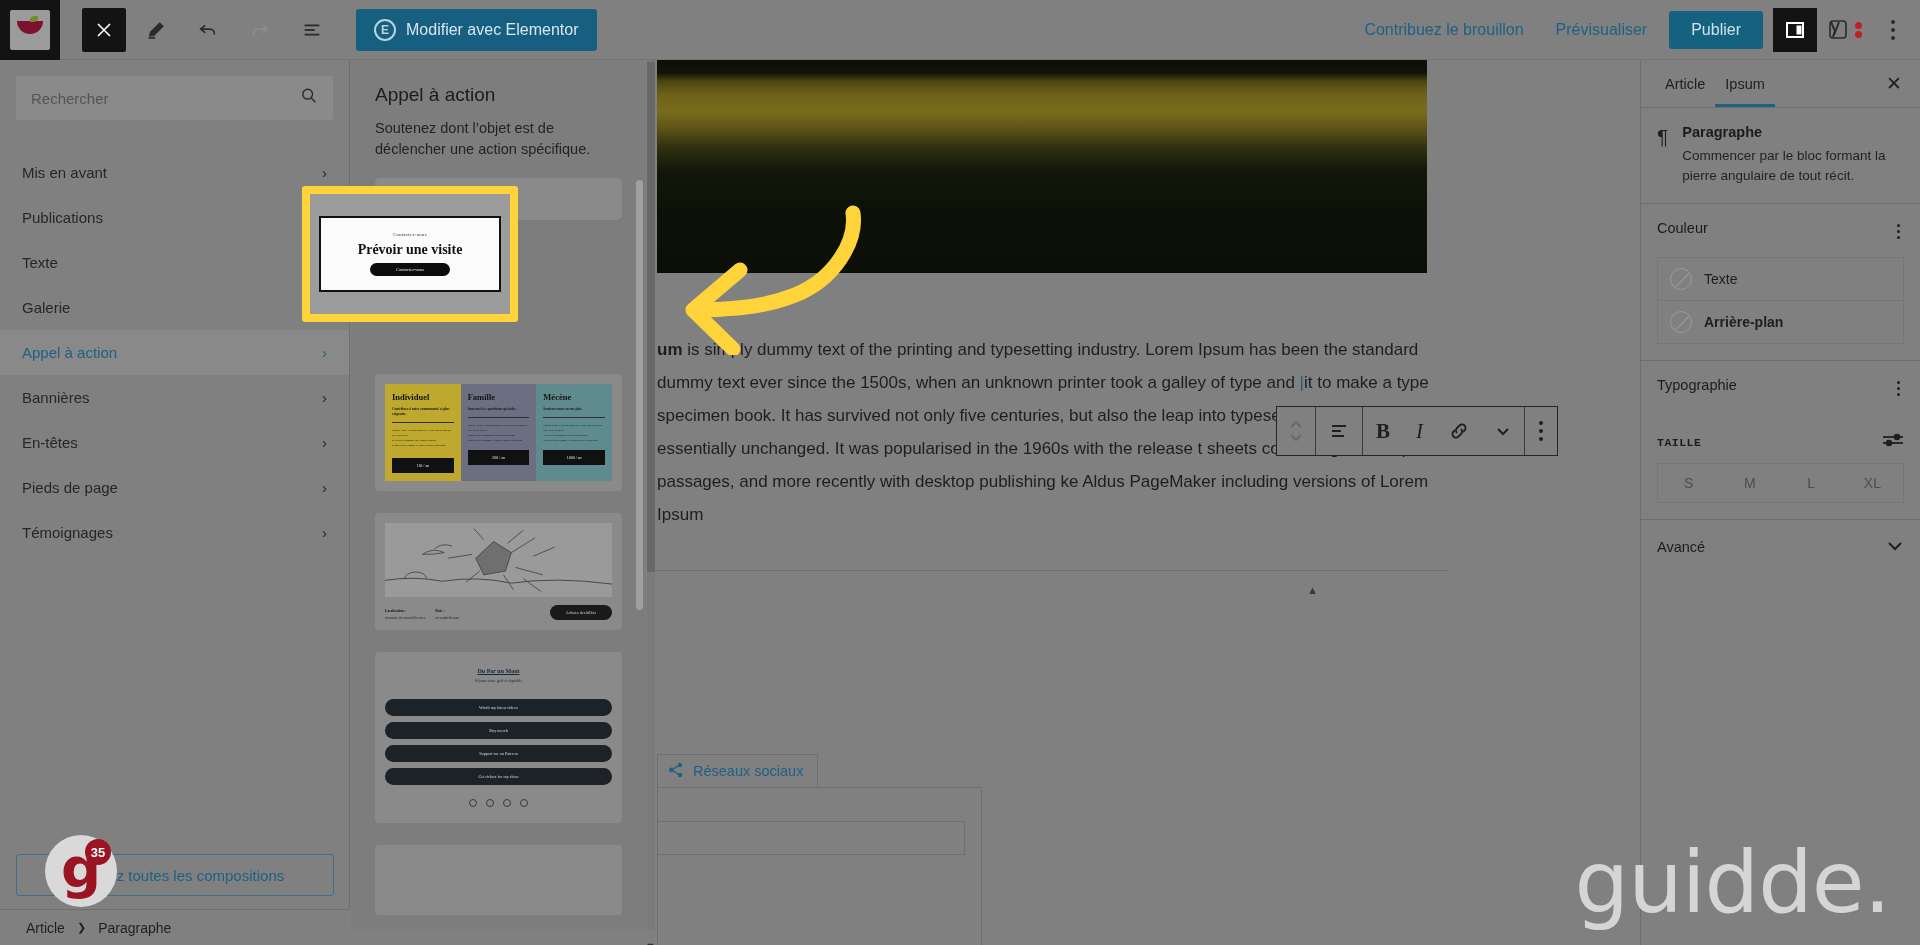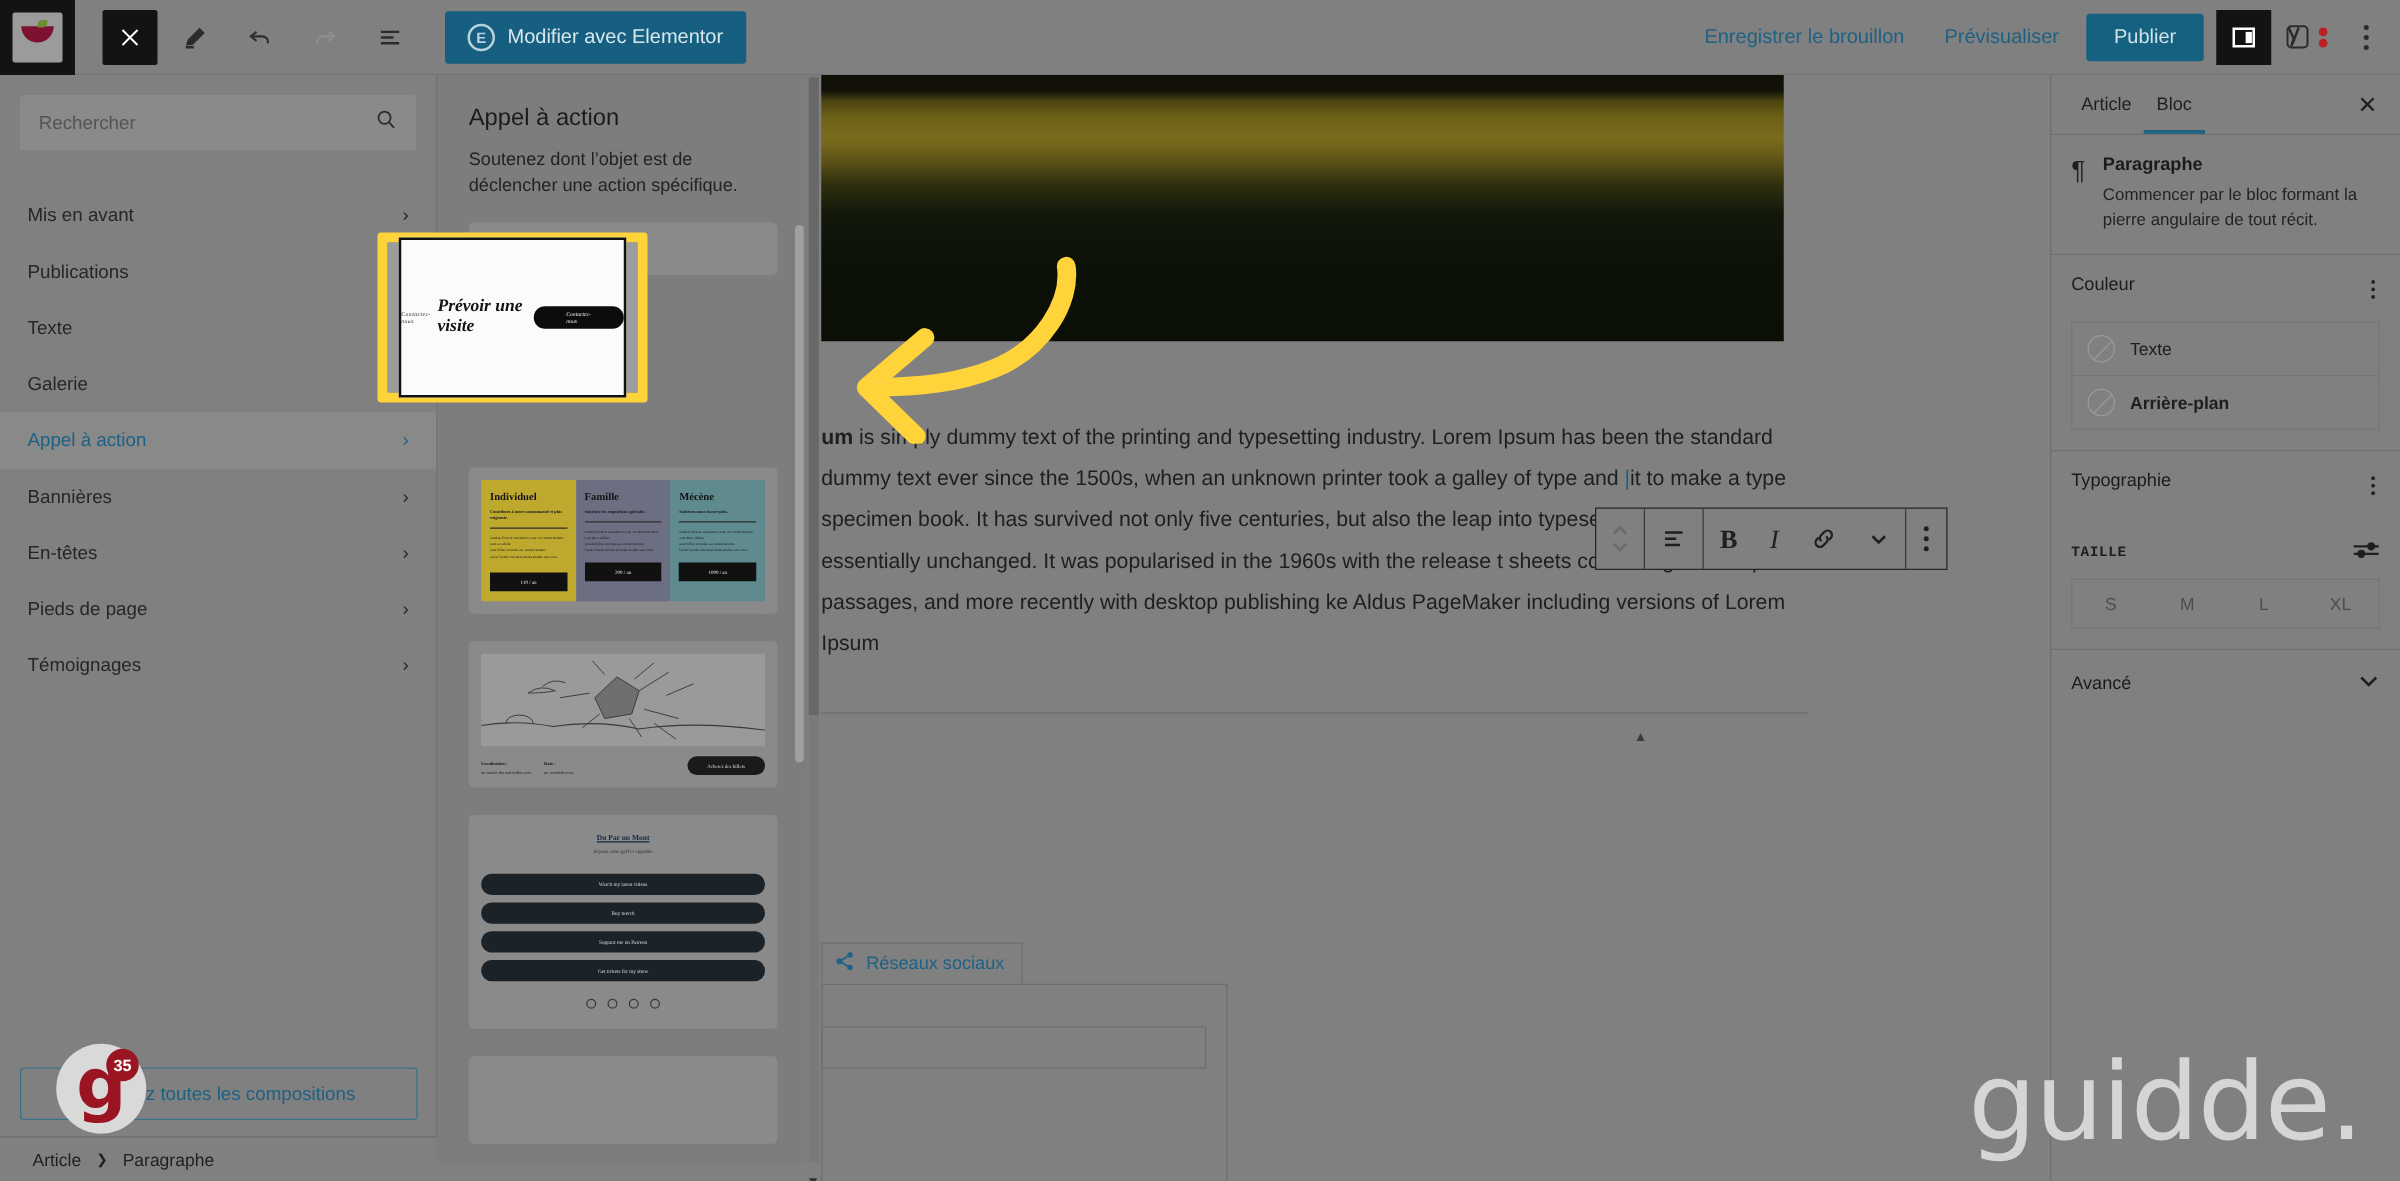--- a/index.html
+++ b/index.html
@@ -153,23 +153,23 @@
   .pat-highlight {
     position: absolute; left: 302px; top: 186px; width: 216px; height: 136px;
     border: 8px solid #ffd43b; border-radius: 3px; background: #ffd43b;
     z-index: 6; box-sizing: border-box;
   }
   .pat-highlight .inner {
     width: 100%; height: 100%; background: #9c9c9c;
     display: flex; align-items: center; justify-content: center;
   }
   .cta-thumb {
-    width: 182px; height: 128px; background: #fbfbfb;
-    border: 2px solid #111; display: flex; 
-    align-items: center; justify-content: center; gap: 5px; font-style: italic;
+    width: 182px; height: 76px; background: #fbfbfb;
+    border: 2px solid #111; display: flex; flex-direction: column;
+    align-items: center; justify-content: center; gap: 5px;
   }
   .cta-thumb .k { font-size: 4.5px; color: #1b1b1b; font-family: "Liberation Serif", serif; letter-spacing: .4px; }
   .cta-thumb .h { font-size: 14px; font-weight: bold; color: #111; font-family: "Liberation Serif", serif; }
   .cta-thumb .b {
     background: #0c0c0c; color: #f5f5f5; border-radius: 10px;
     font-size: 4.5px; padding: 4px 26px; font-family: "Liberation Serif", serif;
   }
 
   
   .thumb-shell { background: #8a8a8a; border-radius: 4px; padding: 10px; }
@@ -419,21 +419,21 @@
           <path d="M4 17 h16"></path>
         </svg>
     </div>
 
     <div class="elementor-btn">
       <span class="ebadge">E</span>
       <span>Modifier avec Elementor</span>
     </div>
 
     <div class="topbar-right">
-      <div class="tb-link">Enregistrer le brouillon</div>
+      <div class="tb-link">Contribuez le brouillon</div>
       <div class="tb-link">Prévisualiser</div>
       <div class="publish-btn">Publier</div>
       <div class="tb-square">
         <svg width="20" height="20" viewBox="0 0 20 20">
             <rect x="2" y="3" width="16" height="14" fill="none" stroke="#fff" stroke-width="2"></rect>
             <rect x="11.5" y="5.5" width="5" height="9" fill="#fff"></rect>
           </svg>
       </div>
       <div class="yoast">
         <svg width="26" height="26" viewBox="0 0 26 26">
@@ -689,21 +689,21 @@
     </div>
     <div class="social-block"></div>
     <div class="social-inner"></div>
 
     <div class="canvas-bottom-arrow">▼</div>
   </div>
 
   <div class="settings">
     <div class="set-tabs">
       <div class="set-tab">Article</div>
-      <div class="set-tab active">Bloc</div>
+      <div class="set-tab active">Ipsum</div>
       <div class="set-close">✕</div>
     </div>
 
     <div class="blockinfo">
       <div class="ico">¶</div>
       <div>
         <div class="bi-title">Paragraphe</div>
         <div class="bi-desc">Commencer par le bloc formant la pierre angulaire de tout récit.</div>
       </div>
     </div>

